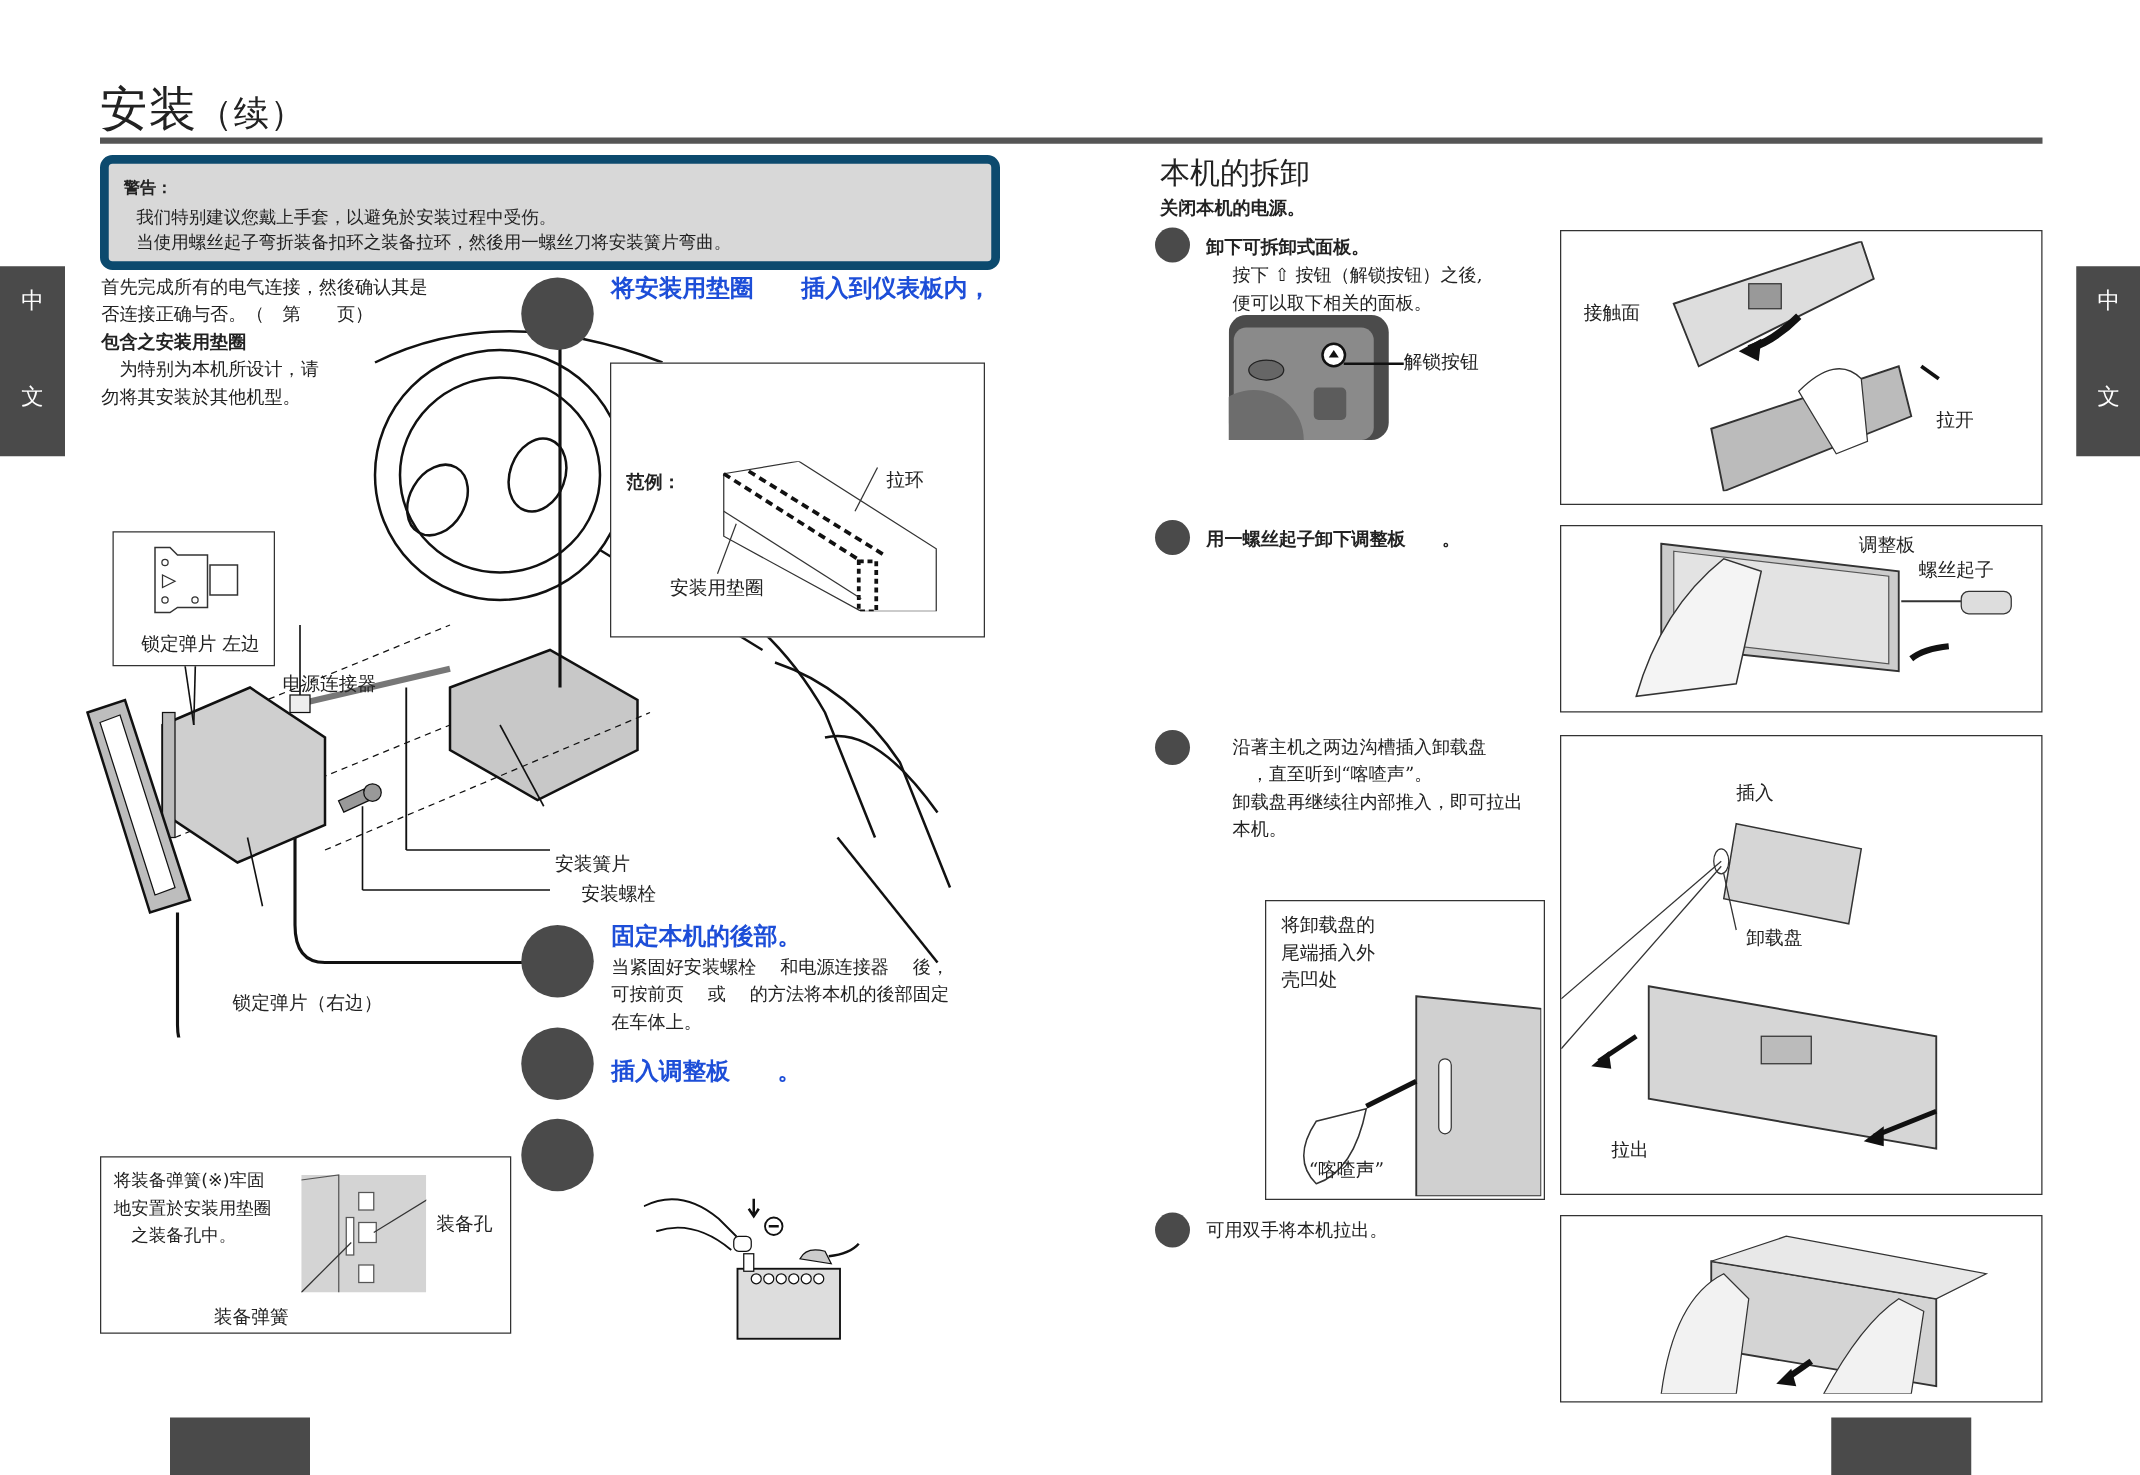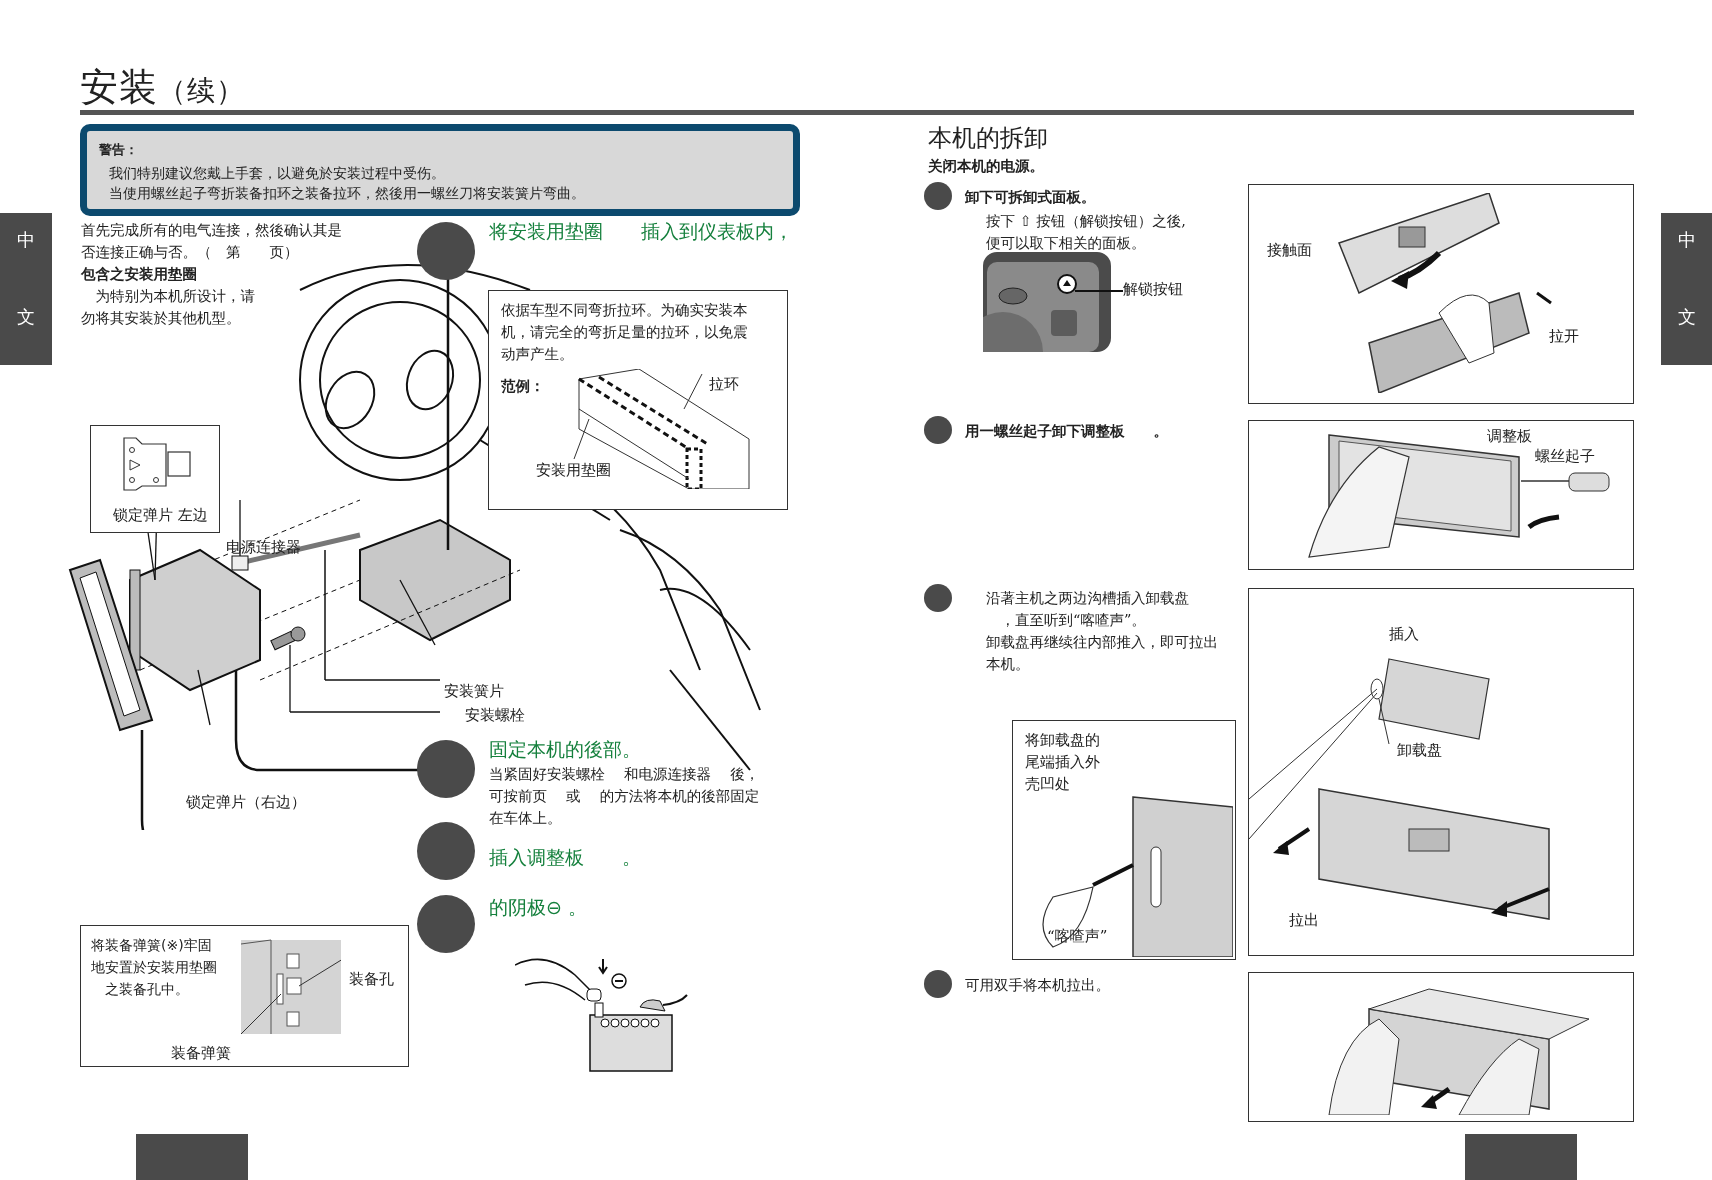--- a/index.html
+++ b/index.html
@@ -19,21 +19,21 @@
              border:7px solid #0c4a6e; border-radius:10px; }
   .warning .w-title { left:12px; top:10px; font-size:13px; font-weight:bold; }
   .warning .w-line { left:22px; font-size:14px; }
 
   .body-text { font-size:14.5px; line-height:22px; color:#222; }
   .bold-text { font-weight:bold; }
 
   .step-circle { width:58px; height:58px; border-radius:50%; background:#4a4a4a; }
   .step-circle-sm { width:28px; height:28px; border-radius:50%; background:#4a4a4a; }
 
-  .step-head { font-size:19px; font-weight:normal; line-height:30px; color:#15803d; }
+  .step-head { font-size:19px; font-weight:bold; line-height:30px; color:#1d4ed8; }
   .step-head-sm { font-size:14.5px; font-weight:bold; color:#222; }
 
   .boxed { border:1.5px solid #333; background:#fff; }
   .label { font-size:15px; color:#222; font-family:"DejaVu Serif", serif; }
 
   .page-num { width:112px; height:46px; background:#4a4a4a; }
 
   svg { position:absolute; }
 </style>
 </head>
@@ -153,25 +153,20 @@
 <div class="abs label" style="left:444px;top:682px;">安装簧片</div>
 <div class="abs label" style="left:465px;top:706px;">安装螺栓</div>
 <div class="abs label" style="left:186px;top:793px;">锁定弹片（右边）</div>
 
 <div class="abs step-circle" style="left:417px;top:222px;"></div>
 <div class="abs step-head" style="left:489px;top:216px;">
   <div>将安装用垫圈　　插入到仪表板内，</div>
 </div>
 
 <div class="abs boxed" style="left:488px;top:290px;width:298px;height:218px;">
-  <div class="abs body-text serif" style="left:12px;top:8px;">
-    <div>依据车型不同弯折拉环。为确实安装本</div>
-    <div>机，请完全的弯折足量的拉环，以免震</div>
-    <div>动声产生。</div>
-  </div>
   <div class="abs body-text bold-text" style="left:12px;top:84px;">范例：</div>
   <svg style="left:80px;top:78px;" width="190" height="120">
     <polygon points="10,10 70,0 180,70 180,120 120,120 10,60" fill="#fff" stroke="#333" stroke-width="1"></polygon>
     <line x1="10" y1="10" x2="120" y2="80" stroke="#111" stroke-width="3" stroke-dasharray="6 4"></line>
     <line x1="30" y1="8" x2="140" y2="76" stroke="#111" stroke-width="3" stroke-dasharray="6 4"></line>
     <rect x="118" y="80" width="14" height="40" fill="none" stroke="#111" stroke-width="3" stroke-dasharray="4 3"></rect>
     <line x1="10" y1="40" x2="120" y2="110" stroke="#333"></line>
     <line x1="115" y1="40" x2="133" y2="5" stroke="#333"></line>
     <line x1="20" y1="50" x2="5" y2="90" stroke="#333"></line>
   </svg>
@@ -185,21 +180,20 @@
   <div>当紧固好安装螺栓　 和电源连接器　 後，</div>
   <div>可按前页　 或　 的方法将本机的後部固定</div>
   <div>在车体上。</div>
 </div>
 
 <div class="abs step-circle" style="left:417px;top:822px;"></div>
 <div class="abs step-head" style="left:489px;top:842px;">插入调整板　　。</div>
 
 <div class="abs step-circle" style="left:417px;top:895px;"></div>
 <div class="abs step-head" style="left:489px;top:892px;">
-  <div>的阴极⊖ 。</div>
 </div>
 <svg style="left:515px;top:945px;" width="175" height="130">
   <path d="M0 20 Q30 5 60 30 L80 50" fill="none" stroke="#111" stroke-width="1.5"></path>
   <path d="M10 40 Q40 30 70 55" fill="none" stroke="#111" stroke-width="1.5"></path>
   <rect x="72" y="44" width="14" height="12" rx="4" fill="#fff" stroke="#111"></rect>
   <path d="M88 14 L88 26 M84 22 L88 28 L92 22" stroke="#111" stroke-width="2" fill="none"></path>
   <circle cx="104" cy="36" r="7" fill="#fff" stroke="#111" stroke-width="1.5"></circle>
   <line x1="100" y1="36" x2="108" y2="36" stroke="#111" stroke-width="2"></line>
   <rect x="75" y="70" width="82" height="56" fill="#ddd" stroke="#111" stroke-width="1.5"></rect>
   <g fill="#fff" stroke="#111">

